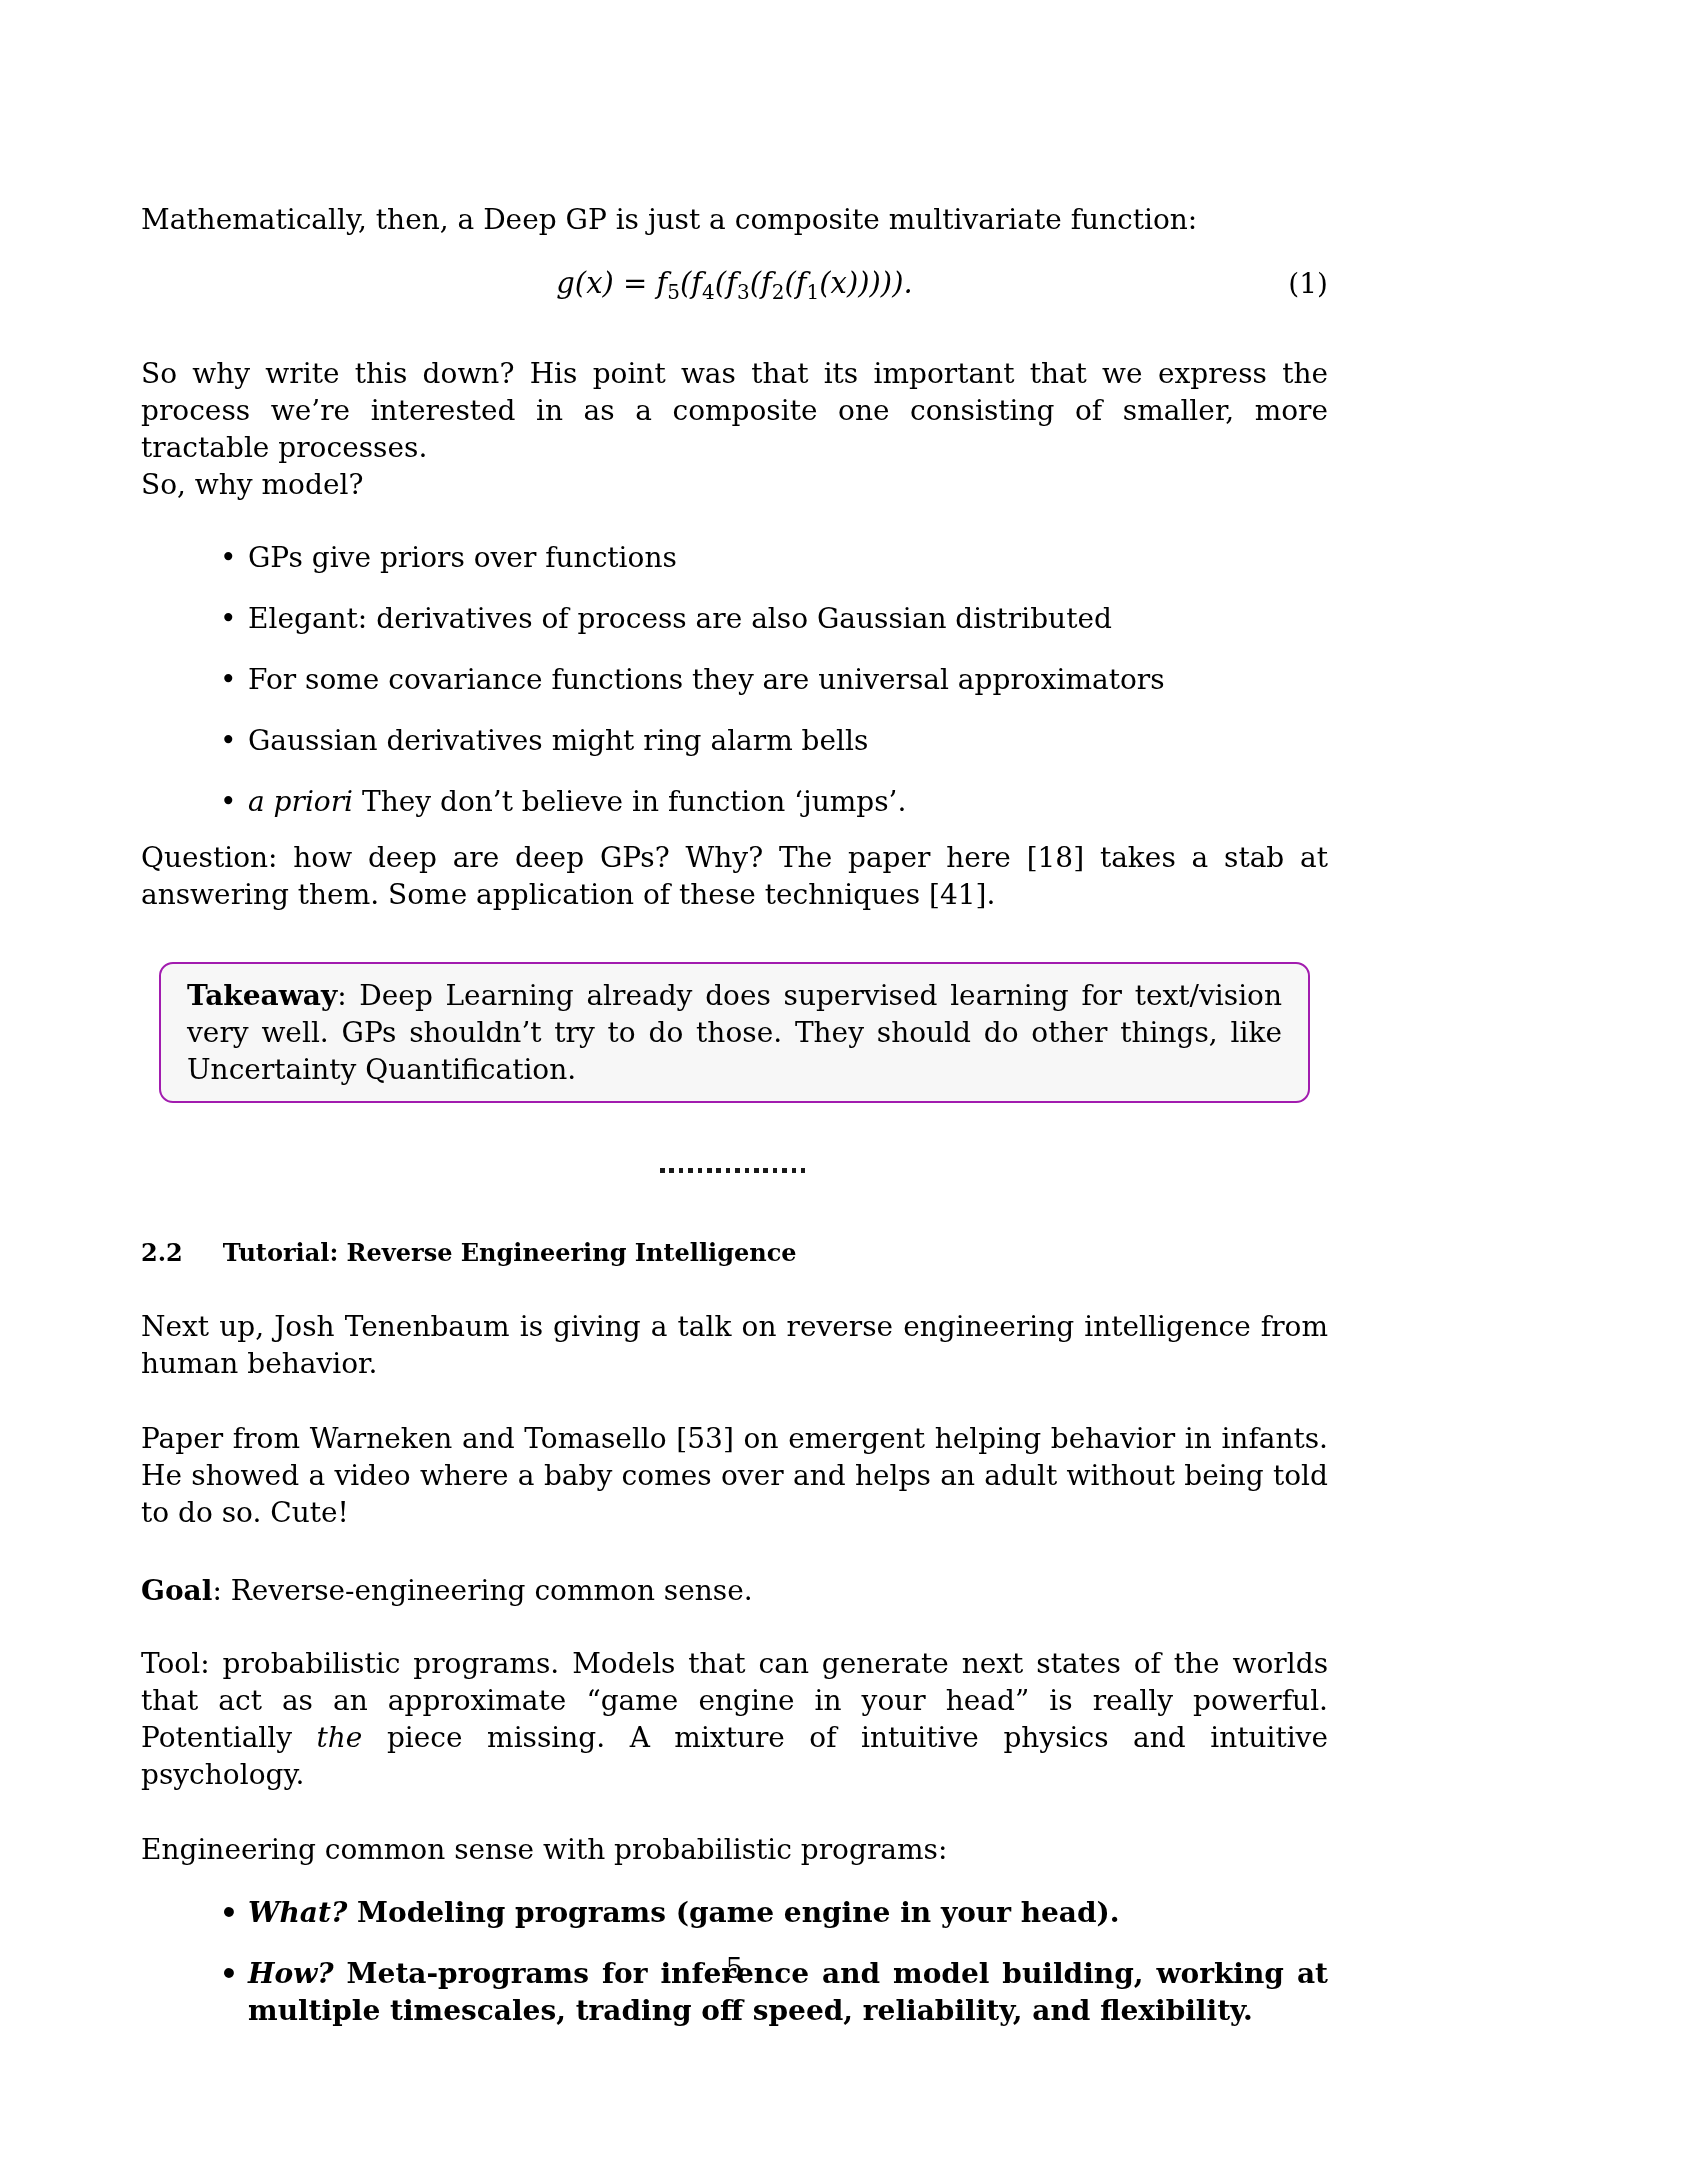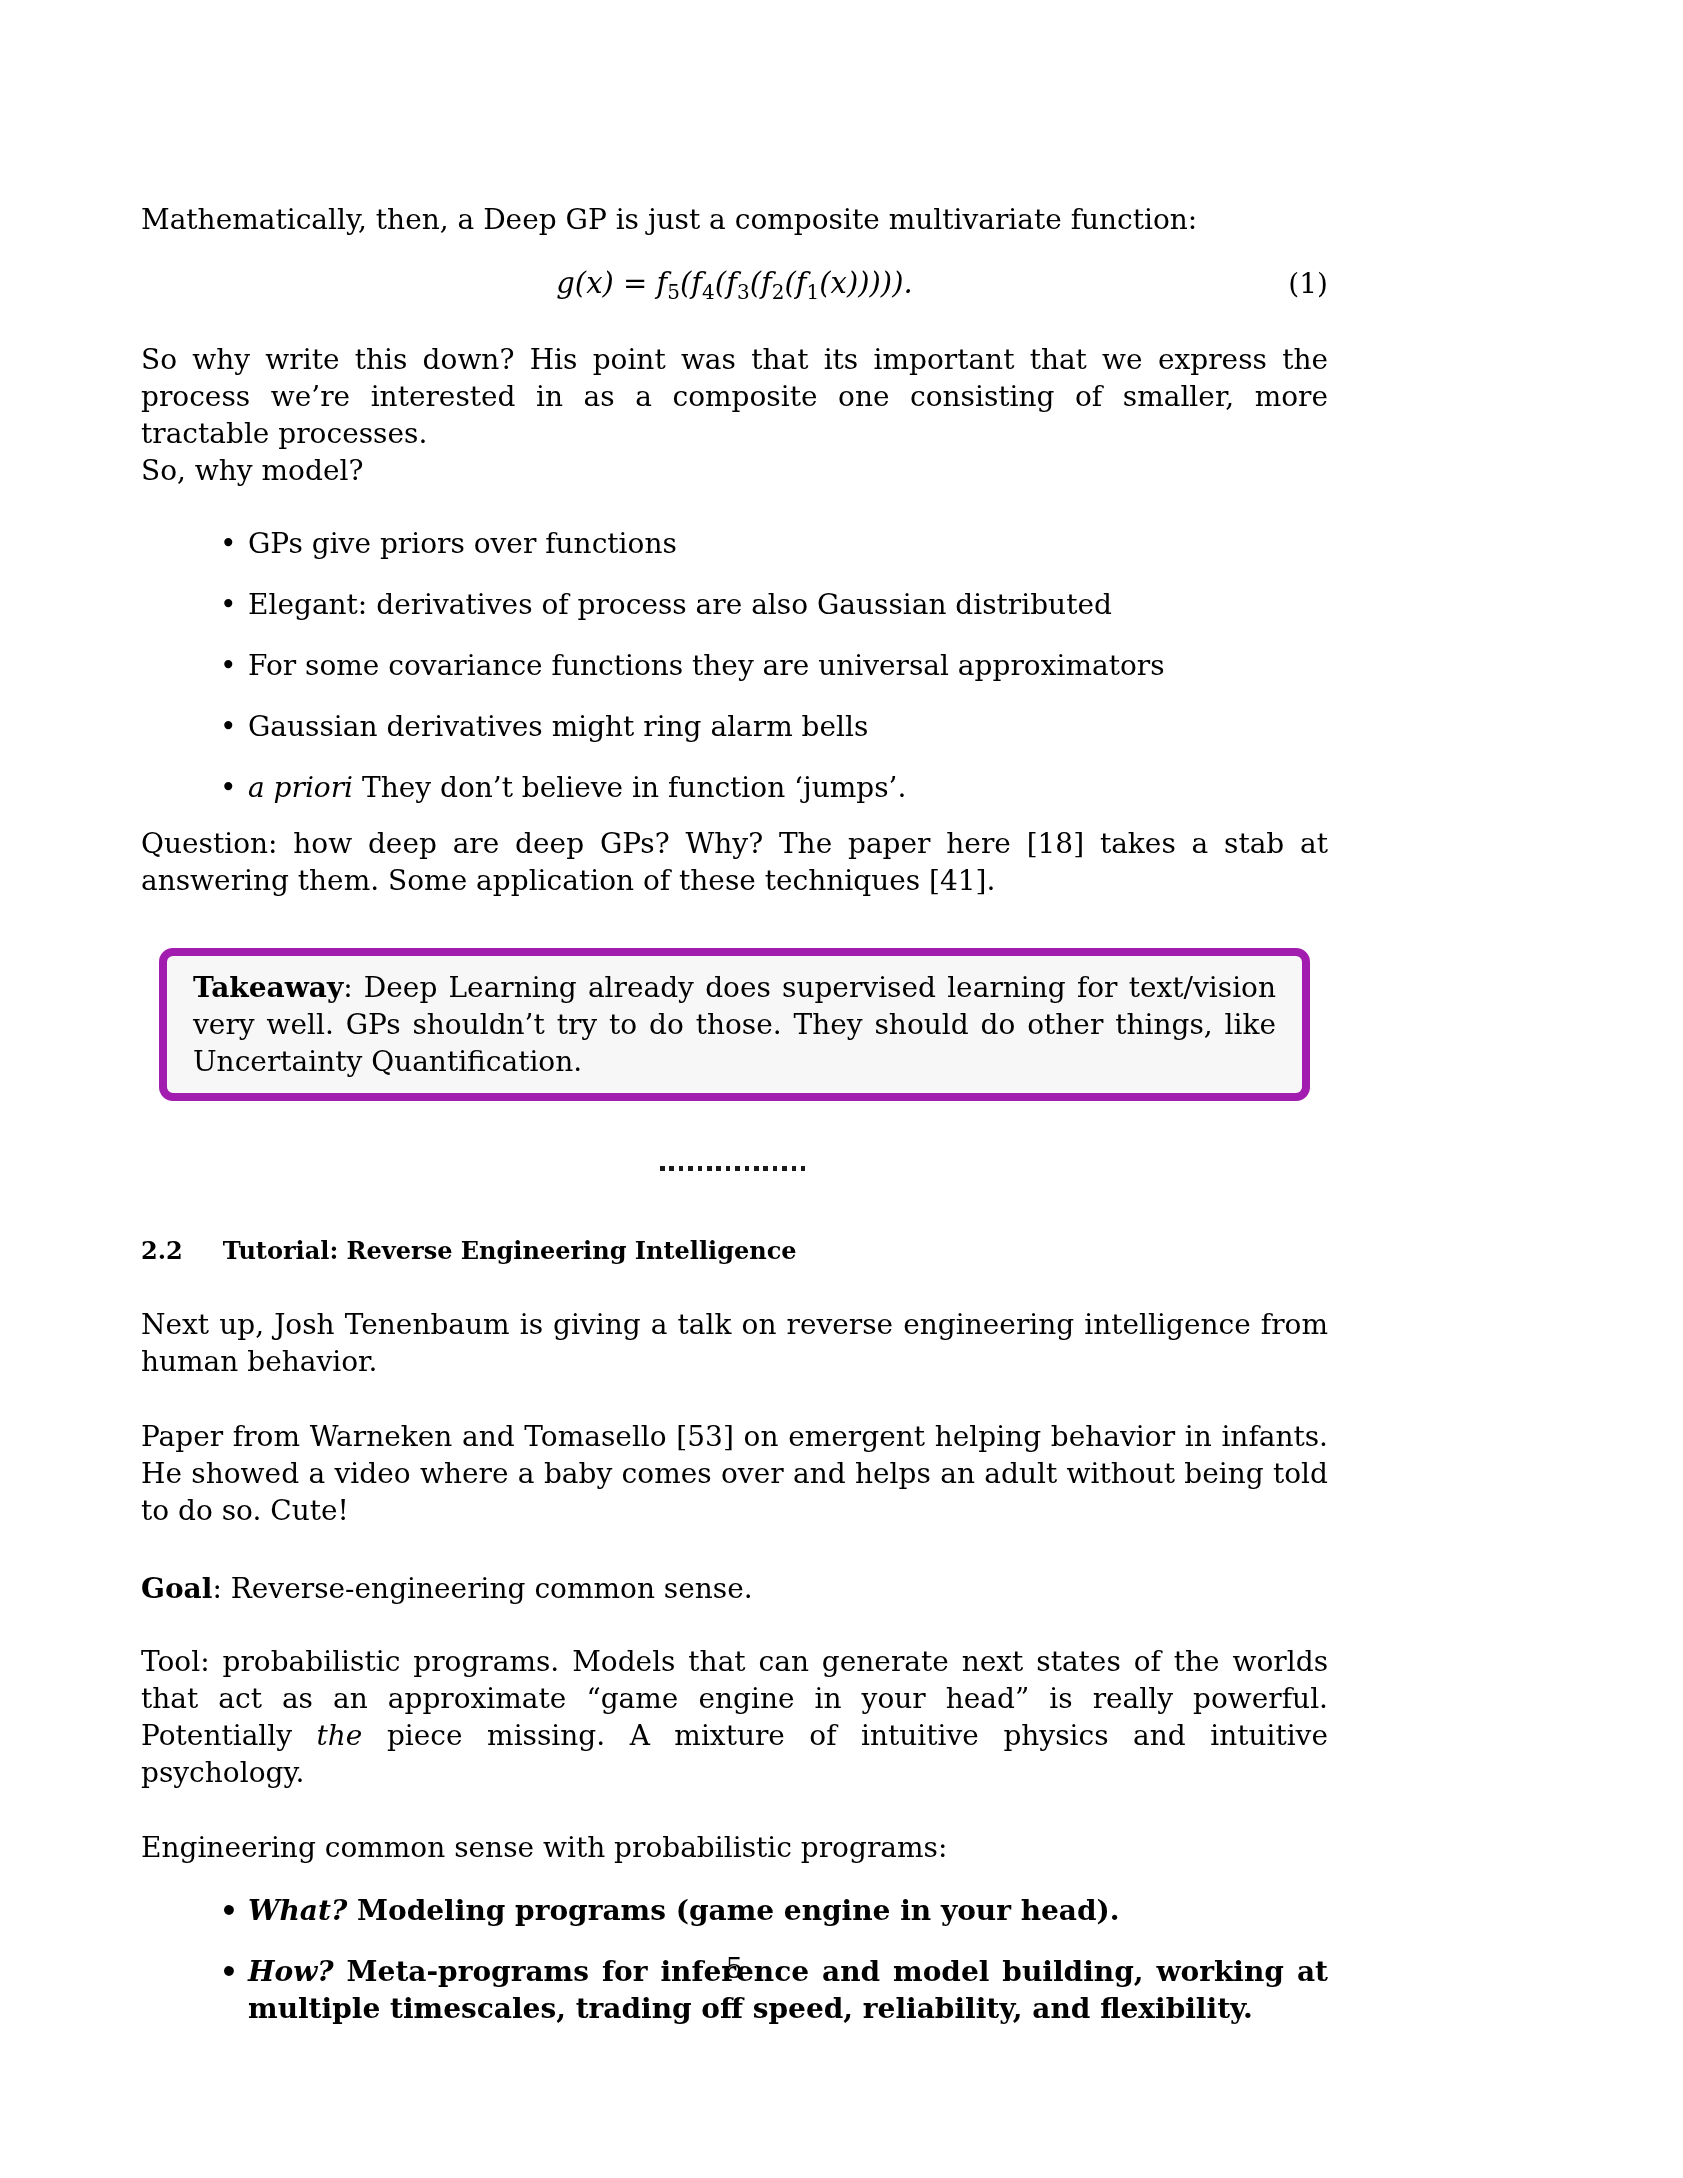--- a/index.html
+++ b/index.html
@@ -14,36 +14,36 @@
     font-size: 28px;
     line-height: 37px;
     color: #000000;
     overflow: hidden;
   }
   p { margin: 0; text-align: justify; }
   em { font-style: italic; }
   .b { font-weight: bold; }
 
   
-  .eq-row { position: relative; margin: 27px 0 39px 0; text-align: center; }
+  .eq-row { position: relative; margin: 27px 0 53px 0; text-align: center; }
   .eq { display: inline-block; font-style: italic; font-size: 29px; }
   .eq sub { font-style: normal; font-size: 20px; line-height: 0; vertical-align: -6px; }
   .eq-number { position: absolute; right: 0; top: 0; font-style: normal; }
 
   
   ul { list-style: none; margin: 36px 0 0 0; padding: 0 0 0 107px; }
   li { position: relative; margin: 0 0 24px 0; text-align: justify; }
   li:last-child { margin-bottom: 0; }
   li::before { content: "\2022"; position: absolute; left: -28px; top: 0; }
 
   .question { margin-top: 19px; }
 
   .takeaway {
     margin: 49px 18px 0 18px;
-    border: 8px solid #a21caf;
+    border: 2px solid #a21caf;
     border-radius: 14px;
     background: #f7f7f7;
     padding: 13px 26px;
   }
 
   .divider {
     width: 150px; height: 5px;
     margin: 65px auto 0 auto;
     background: repeating-linear-gradient(90deg, #1a1a1a 0px, #1a1a1a 4.5px, transparent 4.5px, transparent 9.4px);
   }

